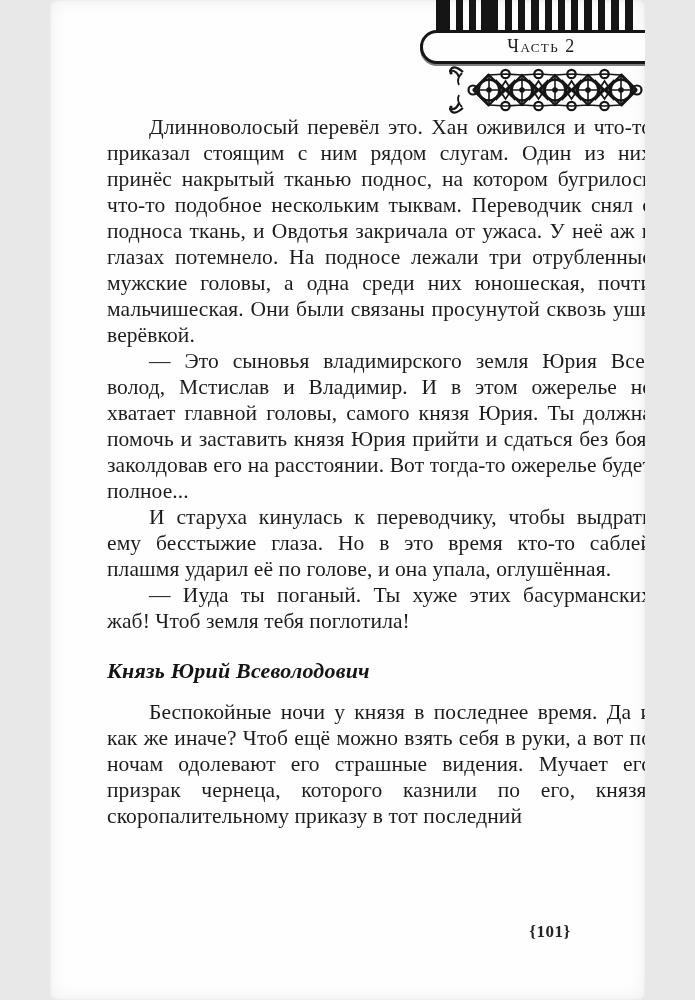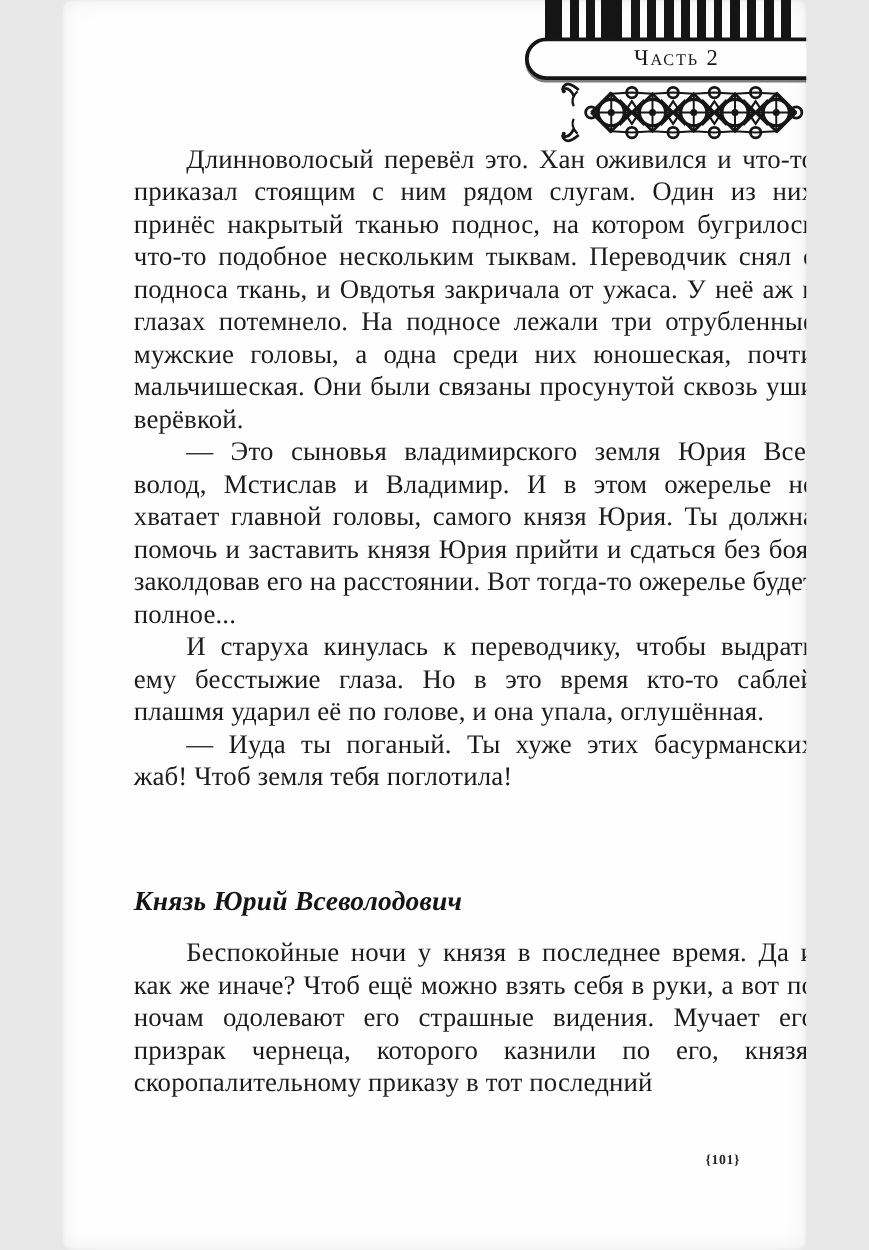--- a/index.html
+++ b/index.html
@@ -87,37 +87,37 @@
   .text-block p {
     margin: 0;
     font-size: 21.5px;
     line-height: 26px;
     text-align: justify;
     text-indent: 42px;
     letter-spacing: 0.1px;
     color: #1c1c1c;
   }
   .section-heading {
-    margin: 74px 0 15px 0;
+    margin: 24px 0 15px 0;
     font-size: 22px;
     line-height: 26px;
     font-weight: bold;
     font-style: italic;
     color: #151515;
     letter-spacing: 0.2px;
   }
 
   
   .page-number {
     position: absolute;
     top: 922px;
     left: 458px;
     width: 84px;
-    text-align: right;
-    font-size: 11px;
+    text-align: center;
+    font-size: 17px;
     font-weight: bold;
     color: #242424;
     letter-spacing: 0.5px;
   }
 </style>
 </head>
 <body>
 
 <div class="page">
 

